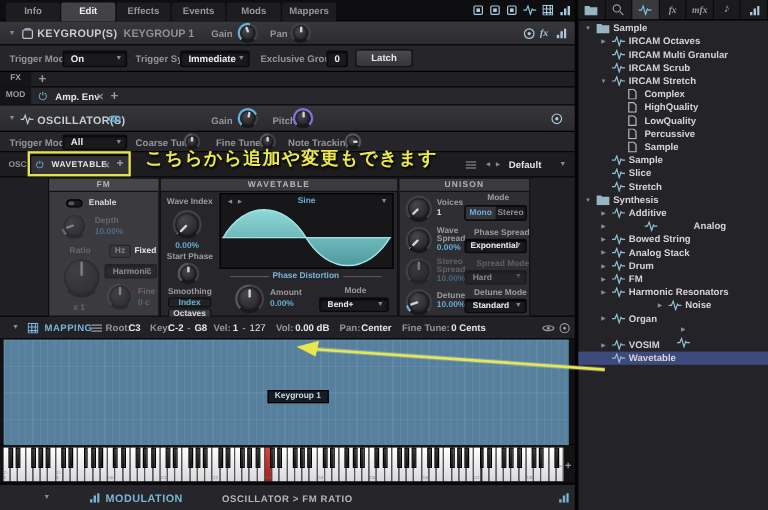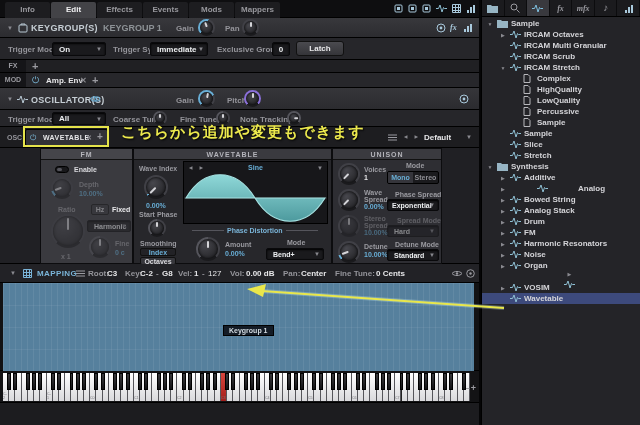--- a/index.html
+++ b/index.html
@@ -646,20 +646,35 @@
         <div class="wkey" style="left: 94.6667%; width: 1.33333%;"></div>
         <div class="bkey" style="left: 95.5733%; width: 0.853333%;"></div>
         <div class="wkey" style="left: 96%; width: 1.33333%;"></div>
         <div class="wkey" style="left: 97.3333%; width: 1.33333%;"></div>
         <div class="bkey" style="left: 98.24%; width: 0.853333%;"></div>
         <div class="wkey" style="left: 98.6667%; width: 1.33333%;"></div>
       </div>
     <span class="kzoom"><span>–</span><span>+</span></span>
   </div>
 
+  <div class="sect mod-bar">
+    <span class="abs caret-down" style="left:36px;top:8px">▼</span>
+    <span class="abs" style="left:74px;top:6px">
+        <svg class="ic" width="9" height="9" viewBox="0 0 9 9">
+          <path d="M1 9V6h2v3zm3 0V3h2v6zm3 0V1h2v8z" fill="#7ab4d8"></path>
+        </svg>
+      </span>
+    <span class="abs blue-title" style="left:88px;top:6px;font-size:9px;font-weight:bold;letter-spacing:.4px">MODULATION</span>
+    <span class="abs" style="left:0;right:0;top:7px;text-align:center;color:#b4b4ba;font-size:8px;font-weight:bold;letter-spacing:.5px">OSCILLATOR &gt; FM RATIO</span>
+    <span class="abs" style="left:465px;top:6px">
+        <svg class="ic" width="9" height="9" viewBox="0 0 9 9">
+          <path d="M1 9V6h2v3zm3 0V3h2v6zm3 0V1h2v8z" fill="#7ab4d8"></path>
+        </svg>
+      </span>
+  </div>
 </div>
 
 <div class="divider"></div>
 
 <div class="sidebar">
   <div class="side-tabs">
       <div class="side-tab">
         <svg class="ic" width="11" height="9" viewBox="0 0 11 9">
           <path d="M0 1h4l1 1h6v7H0z" fill="#97b5c4"></path>
         </svg>
@@ -873,21 +888,21 @@
       </div>
       <div class="tree-row" style="padding-left: 17px;">
         <span class="exp">▶</span>
         <span class="ticon">
           <svg class="ic" width="11" height="9" viewBox="0 0 11 9">
             <polyline points="0,4.5 2.5,4.5 4,1 6,8 7.5,3.5 8.5,4.5 11,4.5" fill="none" stroke="#8fc0d4"></polyline>
           </svg>
         </span>
         <span class="tlabel">Harmonic Resonators</span>
       </div>
-      <div class="tree-row" style="padding-left: 17px;">
+      <div class="tree-row" style="padding-left: 17px; justify-content: center;">
         <span class="exp">▶</span>
         <span class="ticon">
           <svg class="ic" width="11" height="9" viewBox="0 0 11 9">
             <polyline points="0,4.5 2.5,4.5 4,1 6,8 7.5,3.5 8.5,4.5 11,4.5" fill="none" stroke="#8fc0d4"></polyline>
           </svg>
         </span>
         <span class="tlabel">Noise</span>
       </div>
       <div class="tree-row" style="padding-left: 17px;">
         <span class="exp">▶</span>

